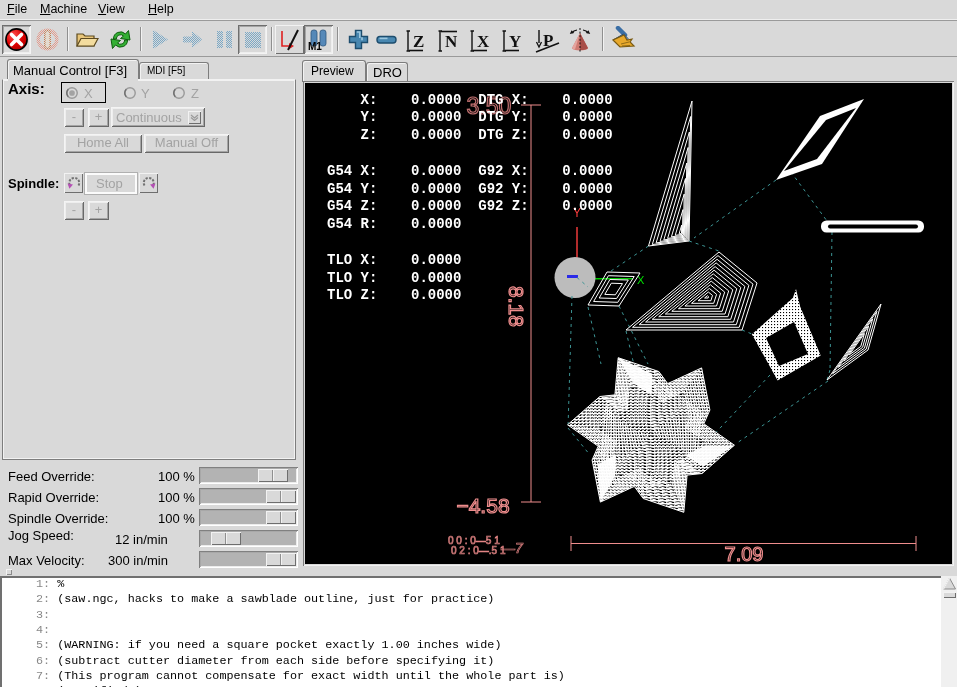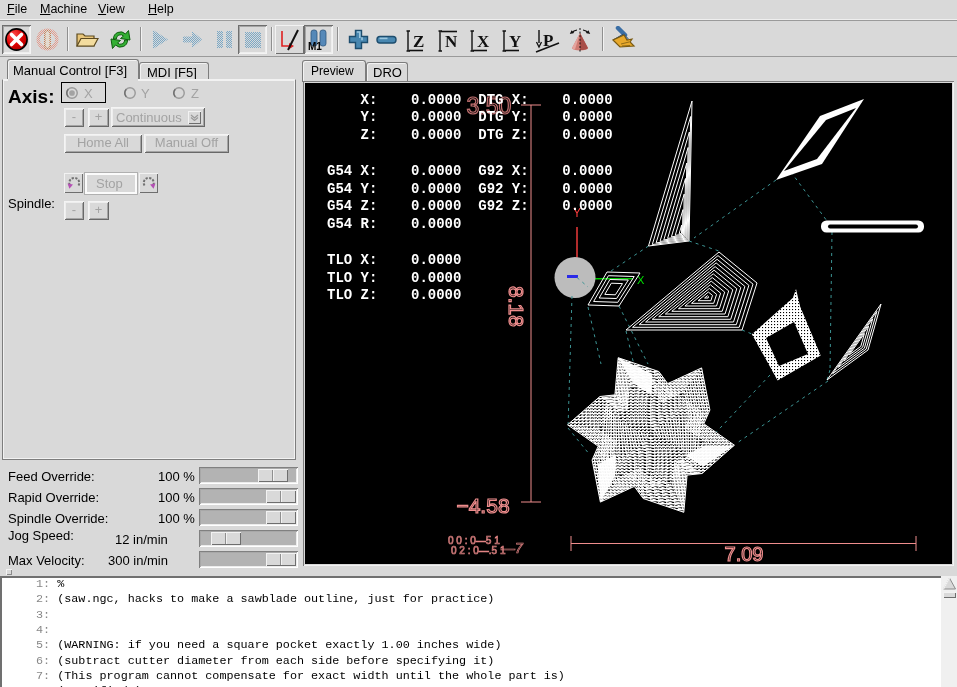--- a/index.html
+++ b/index.html
@@ -132,24 +132,24 @@
 <svg class="abs" style="left:608px;top:5px;" width="30" height="28" viewBox="0 0 30 28">
 <path d="M10,2 L17,9" stroke="#3a6ea5" stroke-width="4.5" stroke-linecap="round"></path>
 <path d="M15.5,8 L20,12.5 L12,21 L5,14 Z" fill="#7a9cc4" stroke="#26486e" stroke-width="1"></path>
 <path d="M5,14 L12,21 L26,20 L22,16 L24,13 L19,14 L16,9 Z" fill="#e8a92c" stroke="#7a5a10" stroke-width="1.2"></path>
 <path d="M14,20 L22,19.5 M13,18 L21,16" stroke="#7a5a10" stroke-width="0.8" fill="none"></path>
 </svg>
 </div>
 <div class="abs" style="left:7px;top:59px;width:132px;height:21px;background:#d9d9d9;border:1px solid #7d7d7d;border-bottom:none;border-radius:3px 3px 0 0;box-shadow:inset 1px 1px 0 #f2f2f2;"></div>
 <span class="abs" style="left:13px;top:63px;font-size:13px;color:#000;">Manual Control [F3]</span>
 <div class="abs" style="left:139px;top:62px;width:70px;height:18px;background:#d9d9d9;border:1px solid #7d7d7d;border-bottom:none;border-radius:3px 3px 0 0;box-shadow:inset 1px 1px 0 #f2f2f2;"></div>
-<span class="abs" style="left:147px;top:65px;font-size:13px;color:#000;">MDI [F5]</span>
+<span class="abs" style="left:147px;top:65px;font-size:10px;color:#000;">MDI [F5]</span>
 <div class="abs" style="left:2px;top:79px;width:294px;height:381px;background:#d9d9d9;border:1px solid #7d7d7d;box-shadow:inset 1px 1px 0 #f2f2f2, inset -1px -1px 0 #f2f2f2;border-top-color:#f2f2f2;"></div>
 <div class="abs" style="left:8px;top:79px;width:130px;height:2px;background:#d9d9d9;"></div>
-<span class="abs" style="left:8px;top:86px;font-size:19px;font-weight:bold;color:#000;">Axis:</span>
+<span class="abs" style="left:8px;top:80px;font-size:15px;font-weight:bold;color:#000;">Axis:</span>
 <div class="abs" style="left:61px;top:82px;width:45px;height:21px;border:1px solid #000;"></div>
 <svg class="abs" style="left:66px;top:87px;" width="12" height="12" viewBox="0 0 11 11">
     <circle cx="5.5" cy="5.5" r="4.8" fill="#d9d9d9" stroke="#9a9a9a" stroke-width="1.3"></circle>
     <path d="M2.1,8.9 A4.8,4.8 0 0 1 2.1,2.1" fill="none" stroke="#6e6e6e" stroke-width="1.3"></path>
     <circle cx="5.5" cy="5.5" r="2.6" fill="#a3a3a3"></circle>
   </svg>
 <span class="abs gray" style="left:84px;top:86px;font-size:13px;">X</span>
 <svg class="abs" style="left:124px;top:87px;" width="12" height="12" viewBox="0 0 11 11">
     <circle cx="5.5" cy="5.5" r="4.8" fill="#d9d9d9" stroke="#9a9a9a" stroke-width="1.3"></circle>
     <path d="M2.1,8.9 A4.8,4.8 0 0 1 2.1,2.1" fill="none" stroke="#6e6e6e" stroke-width="1.3"></path>
@@ -163,21 +163,21 @@
 <div class="abs btn up" style="left:64px;top:108px;width:20px;height:19px;line-height:17px;font-size:13px;">-</div>
 <div class="abs btn up" style="left:88px;top:108px;width:21px;height:19px;line-height:17px;font-size:13px;">+</div>
 <div class="abs up" style="left:111px;top:107px;width:94px;height:20px;background:#d9d9d9;"></div>
 <span class="abs gray" style="left:116px;top:110px;font-size:13px;">Continuous</span>
 <div class="abs up1" style="left:188px;top:110.5px;width:13px;height:13px;background:#d9d9d9;"></div>
 <svg class="abs" style="left:190px;top:114px;" width="9" height="7" viewBox="0 0 9 7">
     <path d="M1,1 L4.5,4 L8,1 M1,3.5 L4.5,6.5 L8,3.5" stroke="#9a9a9a" stroke-width="1.2" fill="none"></path>
   </svg>
 <div class="abs btn up" style="left:64px;top:134px;width:78px;height:19px;line-height:17px;font-size:13px;">Home All</div>
 <div class="abs btn up" style="left:144px;top:134px;width:85px;height:19px;line-height:17px;font-size:13px;">Manual Off</div>
-<span class="abs" style="left:8px;top:176px;font-size:13px;font-weight:normal;color:#000;margin-top:20px;">Spindle:</span>
+<span class="abs" style="left:8px;top:176px;font-size:13px;font-weight:bold;color:#000;">Spindle:</span>
 <div class="abs up1" style="left:64px;top:173px;width:19px;height:20px;background:#d9d9d9;"></div>
 <svg class="abs" style="left:67px;top:176px;" width="14" height="14" viewBox="0 0 14 14">
 <path d="M11.5,9.5 A 5,5 0 1 0 3,9.5" fill="none" stroke="#707070" stroke-width="2" stroke-dasharray="2.2,1.4"></path>
 <polygon points="0.6,7.6 6,8.4 2.4,12.8" fill="#b450b4"></polygon>
   </svg>
 <div class="abs" style="left:85px;top:172.5px;width:52px;height:21px;background:#d9d9d9;border:2px solid #fbfbfb;outline:1px solid #b0b0b0;"></div>
 <span class="abs gray" style="left:96px;top:176px;font-size:13px;">Stop</span>
 <div class="abs up1" style="left:139px;top:173px;width:19px;height:20px;background:#d9d9d9;"></div>
 <svg class="abs" style="left:142px;top:176px;" width="14" height="14" viewBox="0 0 14 14">
 <path d="M2.5,9.5 A 5,5 0 1 1 11,9.5" fill="none" stroke="#707070" stroke-width="2" stroke-dasharray="2.2,1.4"></path>

